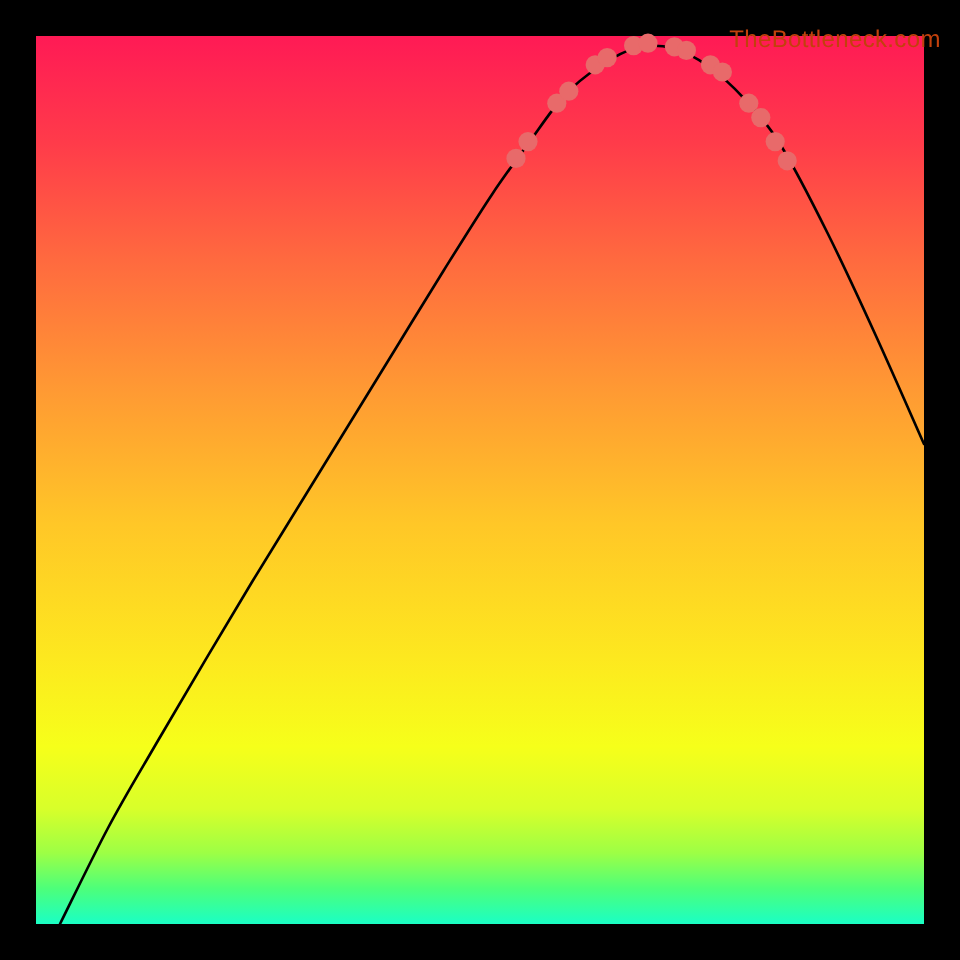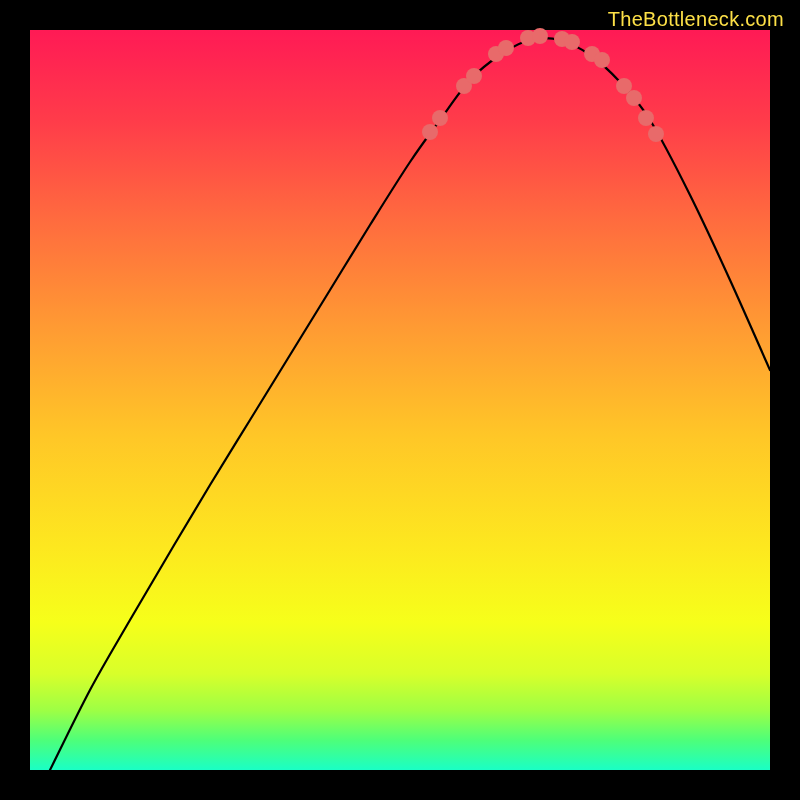--- a/index.html
+++ b/index.html
@@ -25,23 +25,23 @@
       #ffc727 55%,
       #fde81f 70%,
       #f6ff1a 80%,
       #d8ff2a 87%,
       #9dff45 92%,
       #4dff7a 96%,
       #1affc5 100%);
   }
   .watermark {
     position: absolute;
-    top: 8px;
+    top: 22px;
     right: 16px;
-    color: #fde047;
+    color: #c2410c;
     font-size: 20px;
     letter-spacing: 0.3px;
     font-weight: 500;
   }
   svg.plot {
     position: absolute;
     left: 30px;
     top: 30px;
     width: 740px;
     height: 740px;

